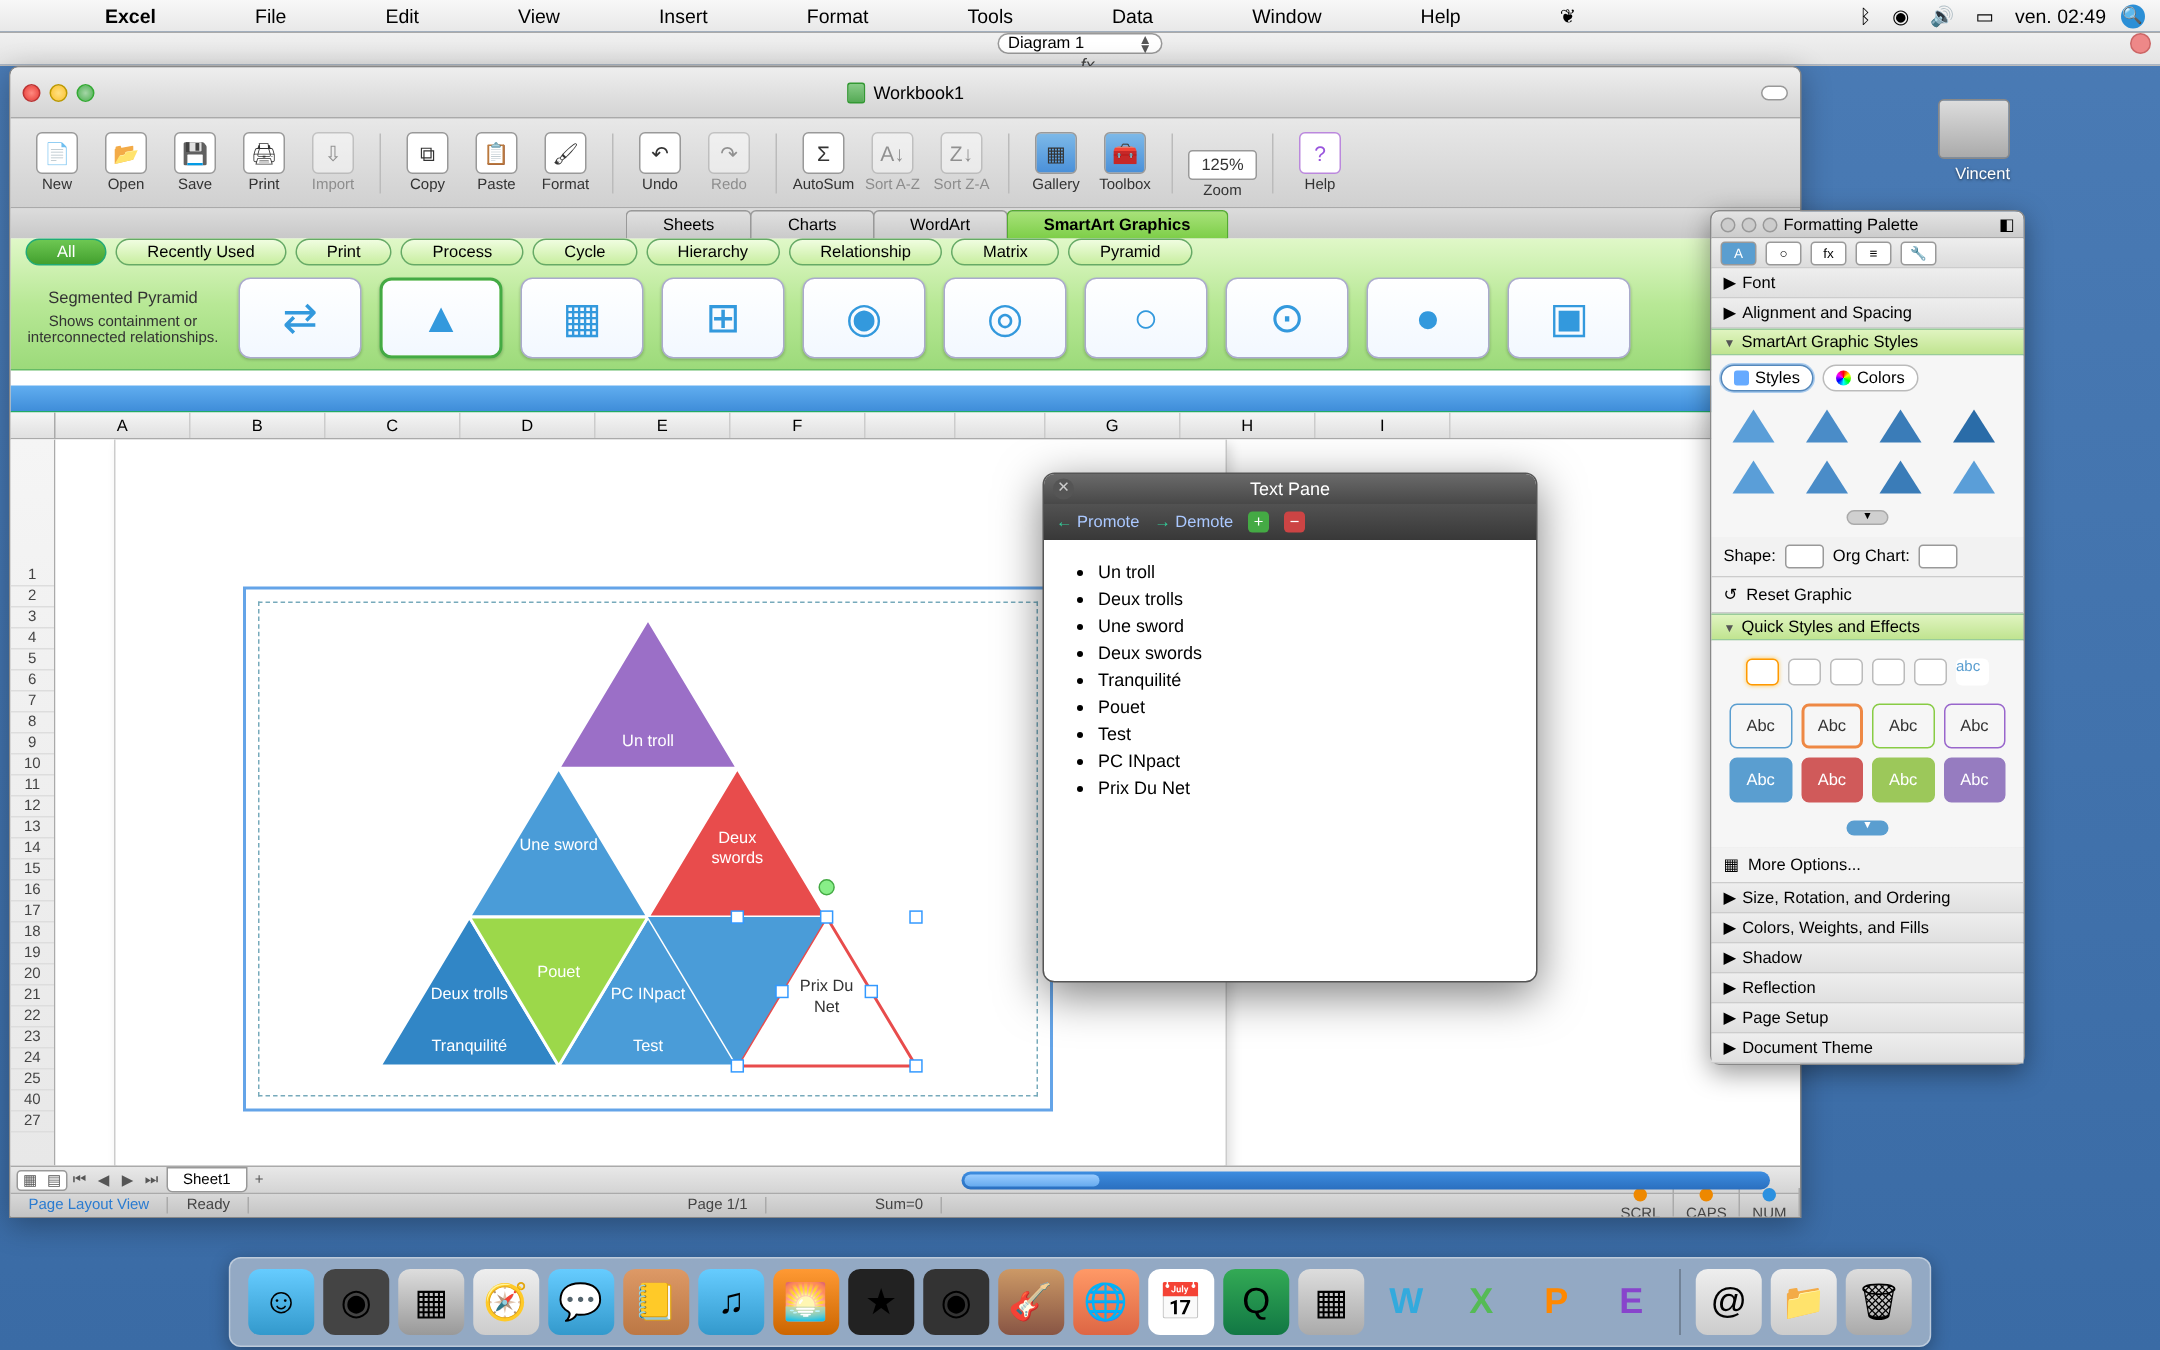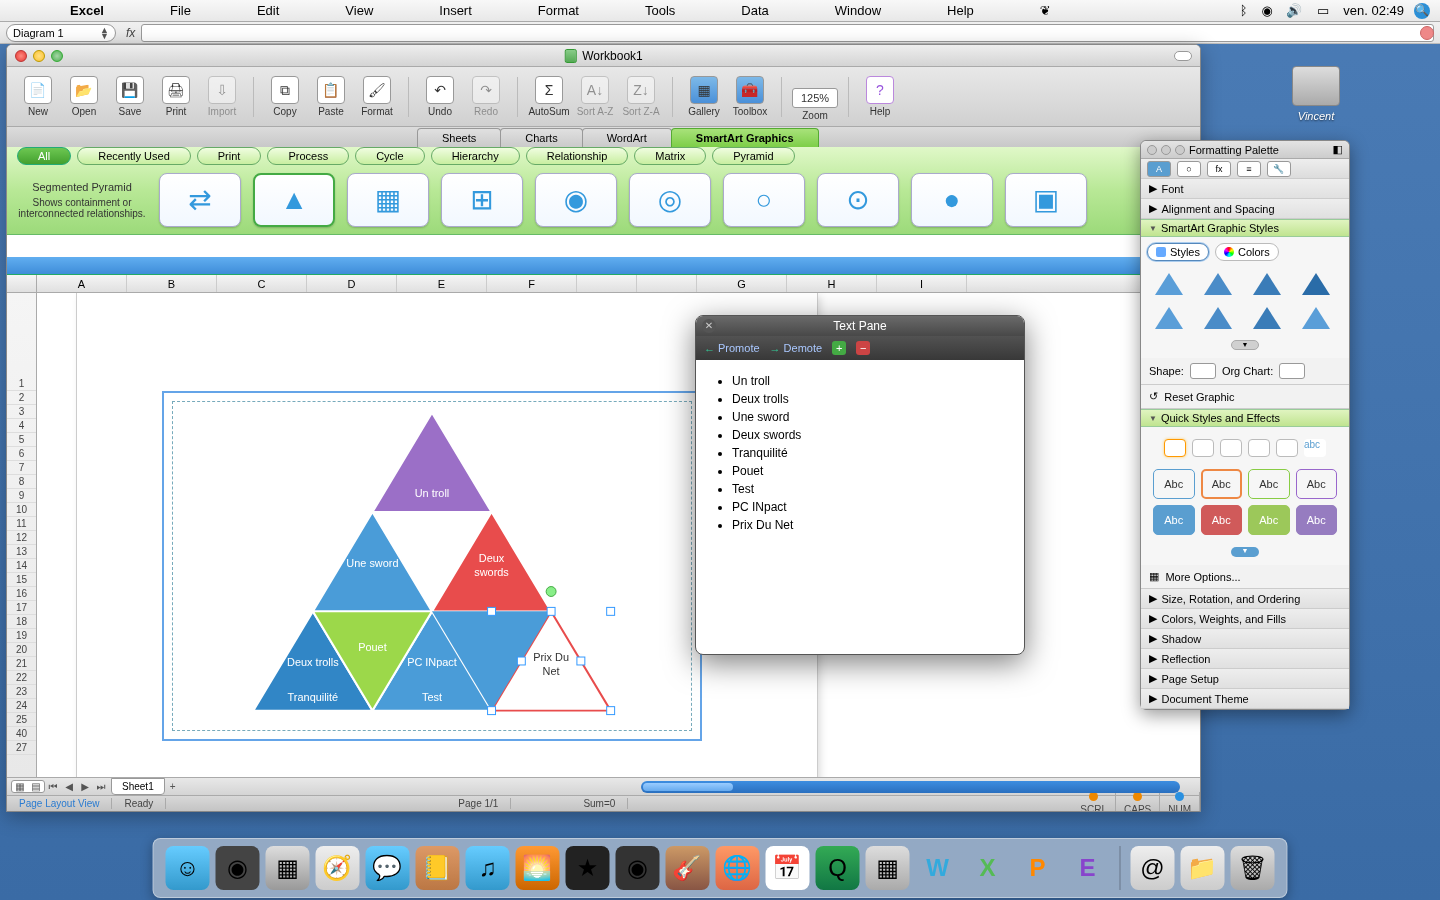--- a/index.html
+++ b/index.html
@@ -8,30 +8,30 @@
 
 .menubar { background: linear-gradient(#f8f8f8, #e8e8e8); height: 22px; display: flex; align-items: center; padding: 0 10px; font-size: 13px; border-bottom: 1px solid #aaa; }
 .menubar .apple { margin-right: 12px; font-size: 16px; }
 .menubar .menu-item { margin-right: 18px; cursor: default; margin-left: 48px; }
 .menubar .app-name { font-weight: bold; }
 .menubar .spacer { flex: 1; }
 .menubar .right-icon { margin-left: 14px; font-size: 13px; }
 .menubar .search-icon { width:16px; height:16px; background:#2b8fd6; border-radius:50%; color:#fff; display:inline-flex; align-items:center; justify-content:center; font-size:11px; margin-left:10px;}
 
 
-.formula-row { background: linear-gradient(#f0f0f0, #e4e4e4); height: 22px; display:flex; align-items:center; padding: 0 6px; border-bottom:1px solid #bbb; position:relative;}
+.formula-row { background: linear-gradient(#f0f0f0, #e4e4e4); height: 22px; display:flex; align-items:center; padding: 0 6px; border-bottom:1px solid #bbb; position:relative;flex-direction:column;}
 .namebox { width: 110px; height: 18px; background:#fff; border:1px solid #999; border-radius:9px; font-size:11px; padding:0 6px; display:flex; align-items:center; justify-content:space-between;}
 .namebox .arrows{font-size:9px;color:#555;line-height:6px;}
 .fx-label{margin-left:10px;font-style:italic;color:#444;font-size:12px;}
 .fx-input{flex:1;height:18px;background:#fff;border:1px solid #999;margin-left:6px;border-radius:3px;}
 .red-close{position:absolute;right:6px;width:14px;height:14px;border-radius:50%;background:#e88;border:1px solid #c66;}
 
 
 .window { position:absolute; top:44px; left:6px; width:1195px; height:768px; background:#fff; border:1px solid #888; border-radius:6px 6px 0 0; box-shadow:0 5px 20px rgba(0,0,0,.3); overflow:hidden;}
-.titlebar { height:22px; background:linear-gradient(#eee,#d4d4d4); display:flex; align-items:center; border-bottom:1px solid #aaa; position:relative;}
+.titlebar { height:34px; background:linear-gradient(#eee,#d4d4d4); display:flex; align-items:center; border-bottom:1px solid #aaa; position:relative;}
 .traffic-lights{display:flex; gap:6px; margin-left:8px;}
 .tl{width:12px;height:12px;border-radius:50%;}
 .tl.red{background:radial-gradient(#ff8a80,#e53935);border:1px solid #b33;}
 .tl.yellow{background:radial-gradient(#ffe082,#fbc02d);border:1px solid #b90;}
 .tl.green{background:radial-gradient(#a5d6a7,#4caf50);border:1px solid #3a3;}
 .titlebar .title{position:absolute;left:50%;transform:translateX(-50%);font-size:12px;display:flex;align-items:center;gap:6px;}
 .doc-icon{width:12px;height:14px;background:linear-gradient(#8c8,#5a5);border:1px solid #393;border-radius:2px;}
 .titlebar .toolbar-pill{position:absolute;right:8px;width:18px;height:10px;background:#fff;border:1px solid #999;border-radius:5px;}
 
 
@@ -118,21 +118,21 @@
 .pyr-tri{width:0;height:0;border-left:14px solid transparent;border-right:14px solid transparent;border-bottom:22px solid #5a9ed8;}
 .pal-row2{padding:5px 8px;display:flex;align-items:center;gap:6px;border-bottom:1px solid #ccc;background:#f2f2f2;}
 .shape-sel{width:26px;height:16px;border:1px solid #999;border-radius:3px;background:#fff;font-size:9px;}
 .qs-row{display:flex;gap:6px;padding:6px;justify-content:center;}
 .qs-btn{width:22px;height:18px;border:1px solid #bbb;border-radius:4px;background:#fff;}
 .qs-btn.sel{border-color:#f90;box-shadow:0 0 3px #fc6;}
 .abc-grid{display:grid;grid-template-columns:repeat(4,1fr);gap:6px;padding:6px;}
 .abc{height:30px;border-radius:5px;display:flex;align-items:center;justify-content:center;font-size:11px;border:1px solid;}
 
 
-.desktop-icon{position:absolute;text-align:center;font-size:11px;color:#fff;text-shadow:0 1px 2px rgba(0,0,0,.6);font-style:italic;}
+.desktop-icon{position:absolute;text-align:right;font-size:11px;color:#fff;text-shadow:0 1px 2px rgba(0,0,0,.6);}
 .desktop-icon .di-img{width:48px;height:40px;background:linear-gradient(#ddd,#aaa);border-radius:4px;margin:0 auto 4px;border:1px solid #888;}
 
 
 .dock{position:absolute;bottom:2px;left:50%;transform:translateX(-50%);height:60px;background:rgba(220,220,220,.55);border:1px solid rgba(255,255,255,.4);border-radius:8px;display:flex;align-items:center;padding:0 12px;gap:6px;box-shadow:0 3px 12px rgba(0,0,0,.3);}
 .dock-item{width:44px;height:44px;border-radius:8px;display:flex;align-items:center;justify-content:center;font-size:24px;}
 .dock-sep{width:1px;height:44px;background:rgba(0,0,0,.3);margin:0 4px;}
 </style>
 </head>
 <body>
 

